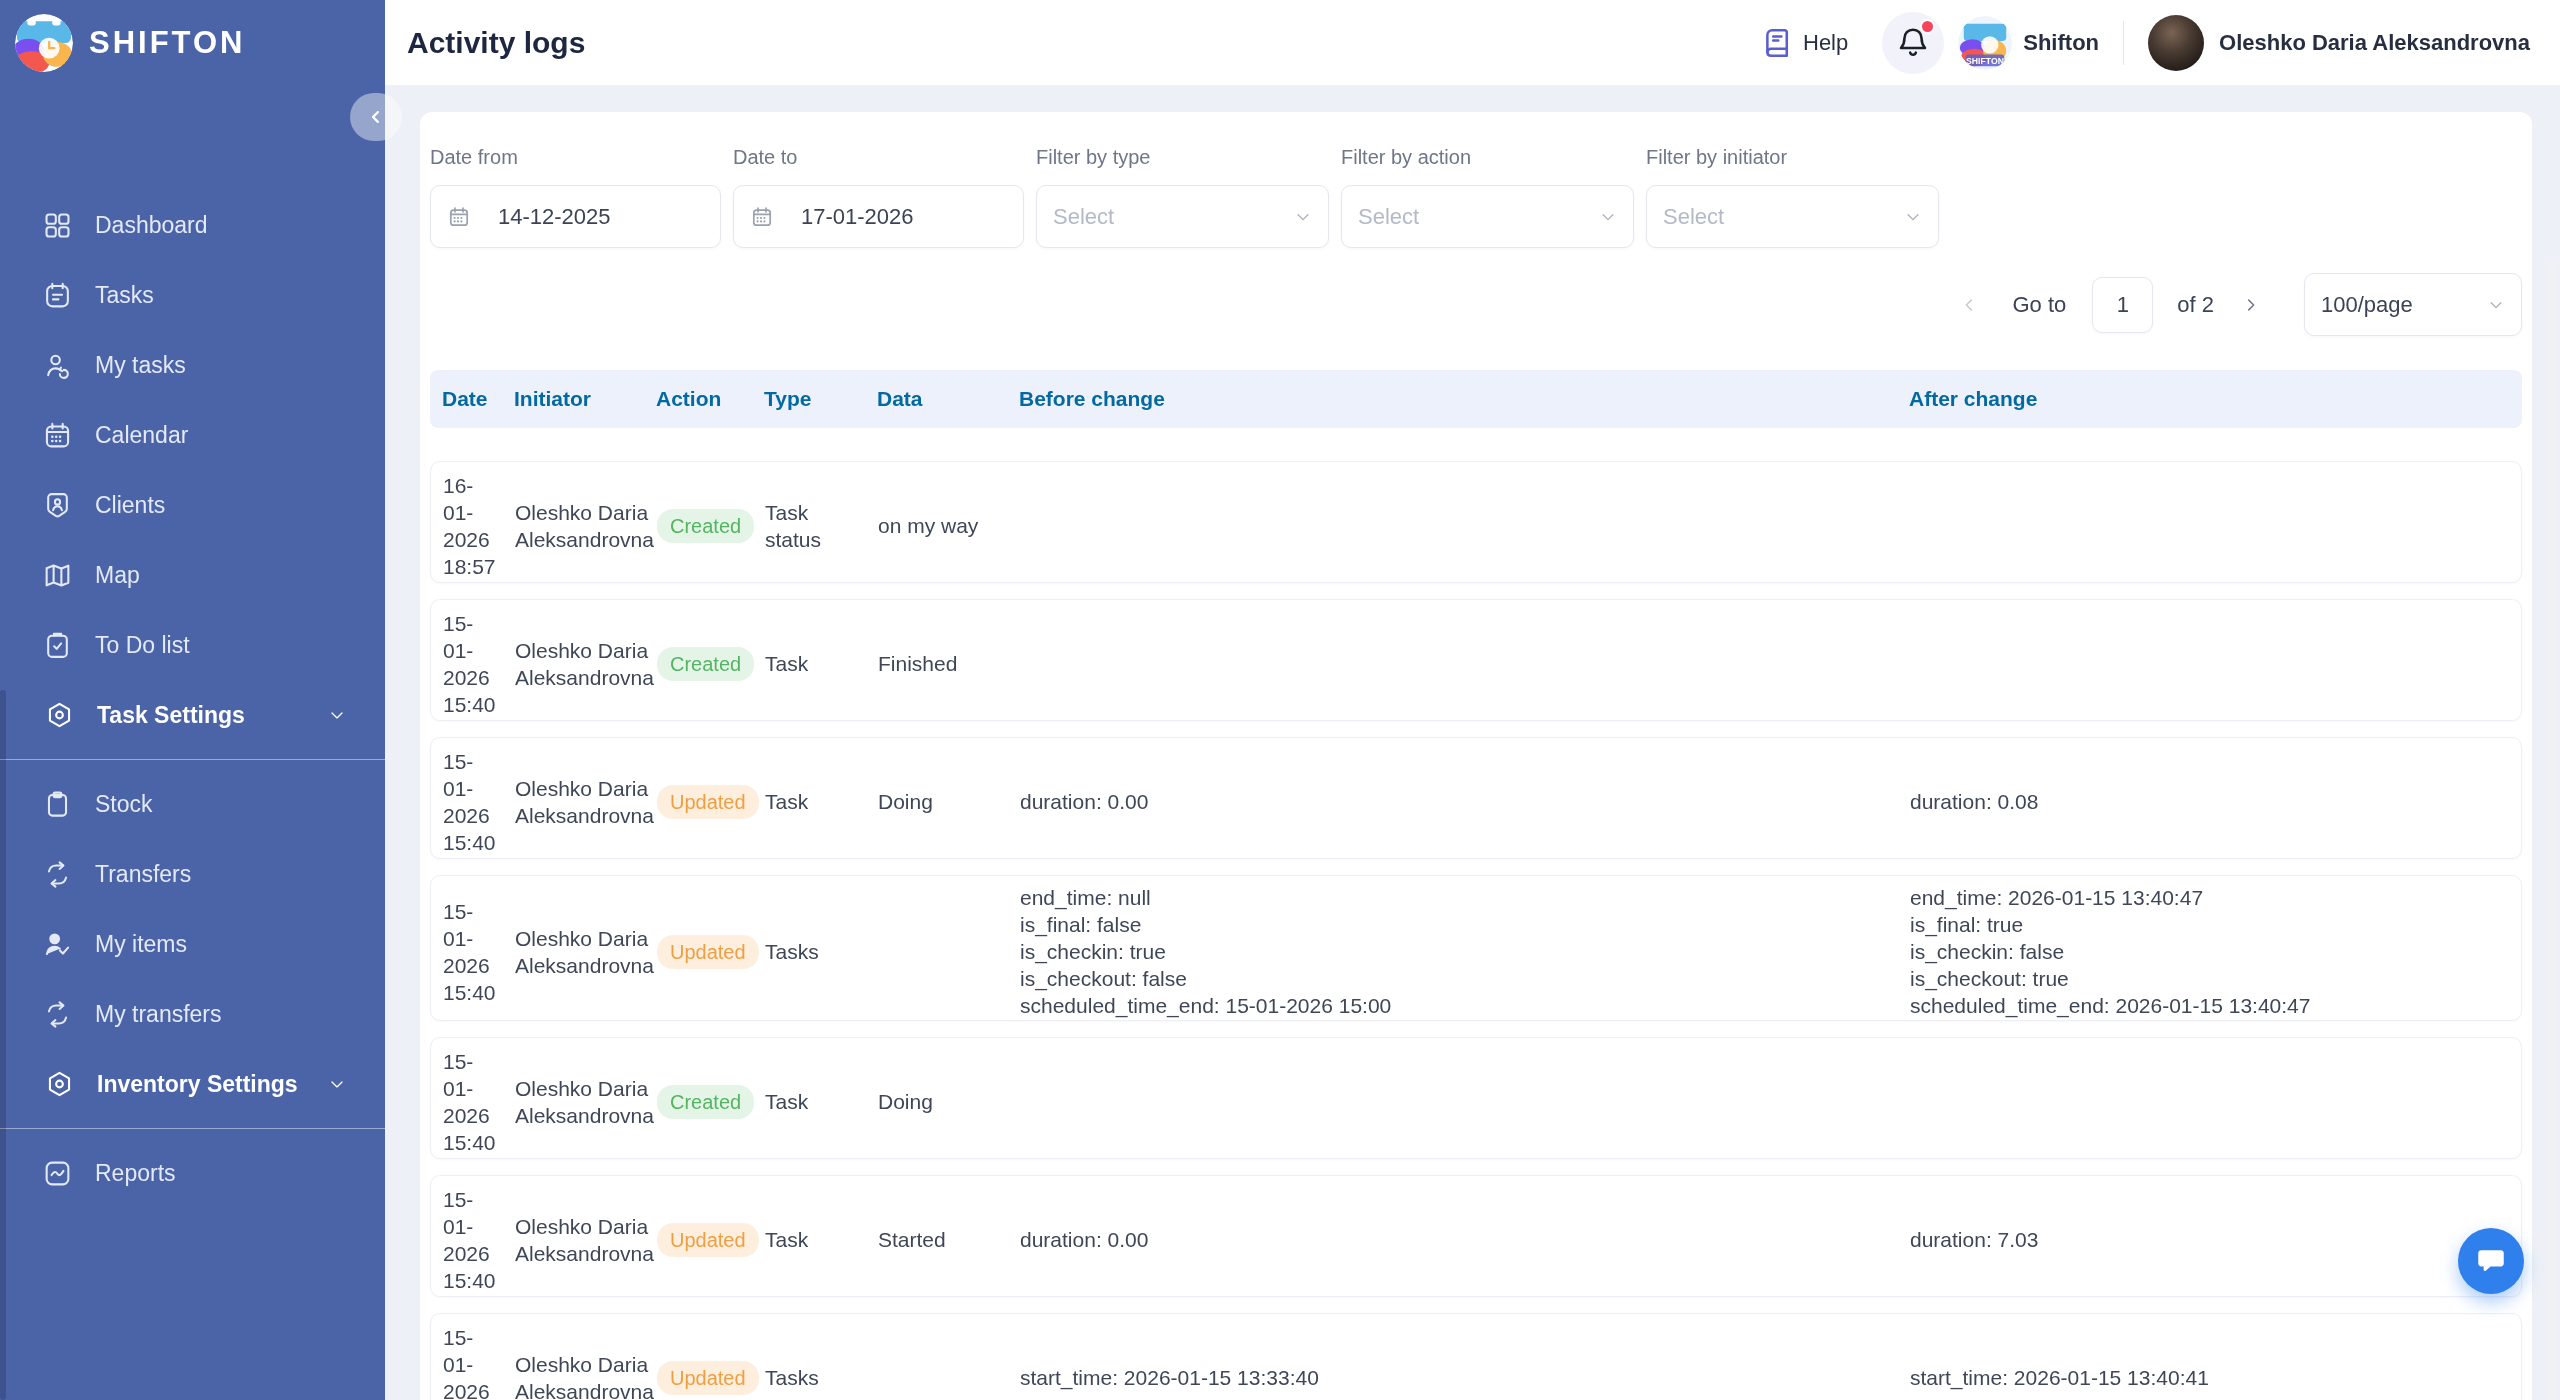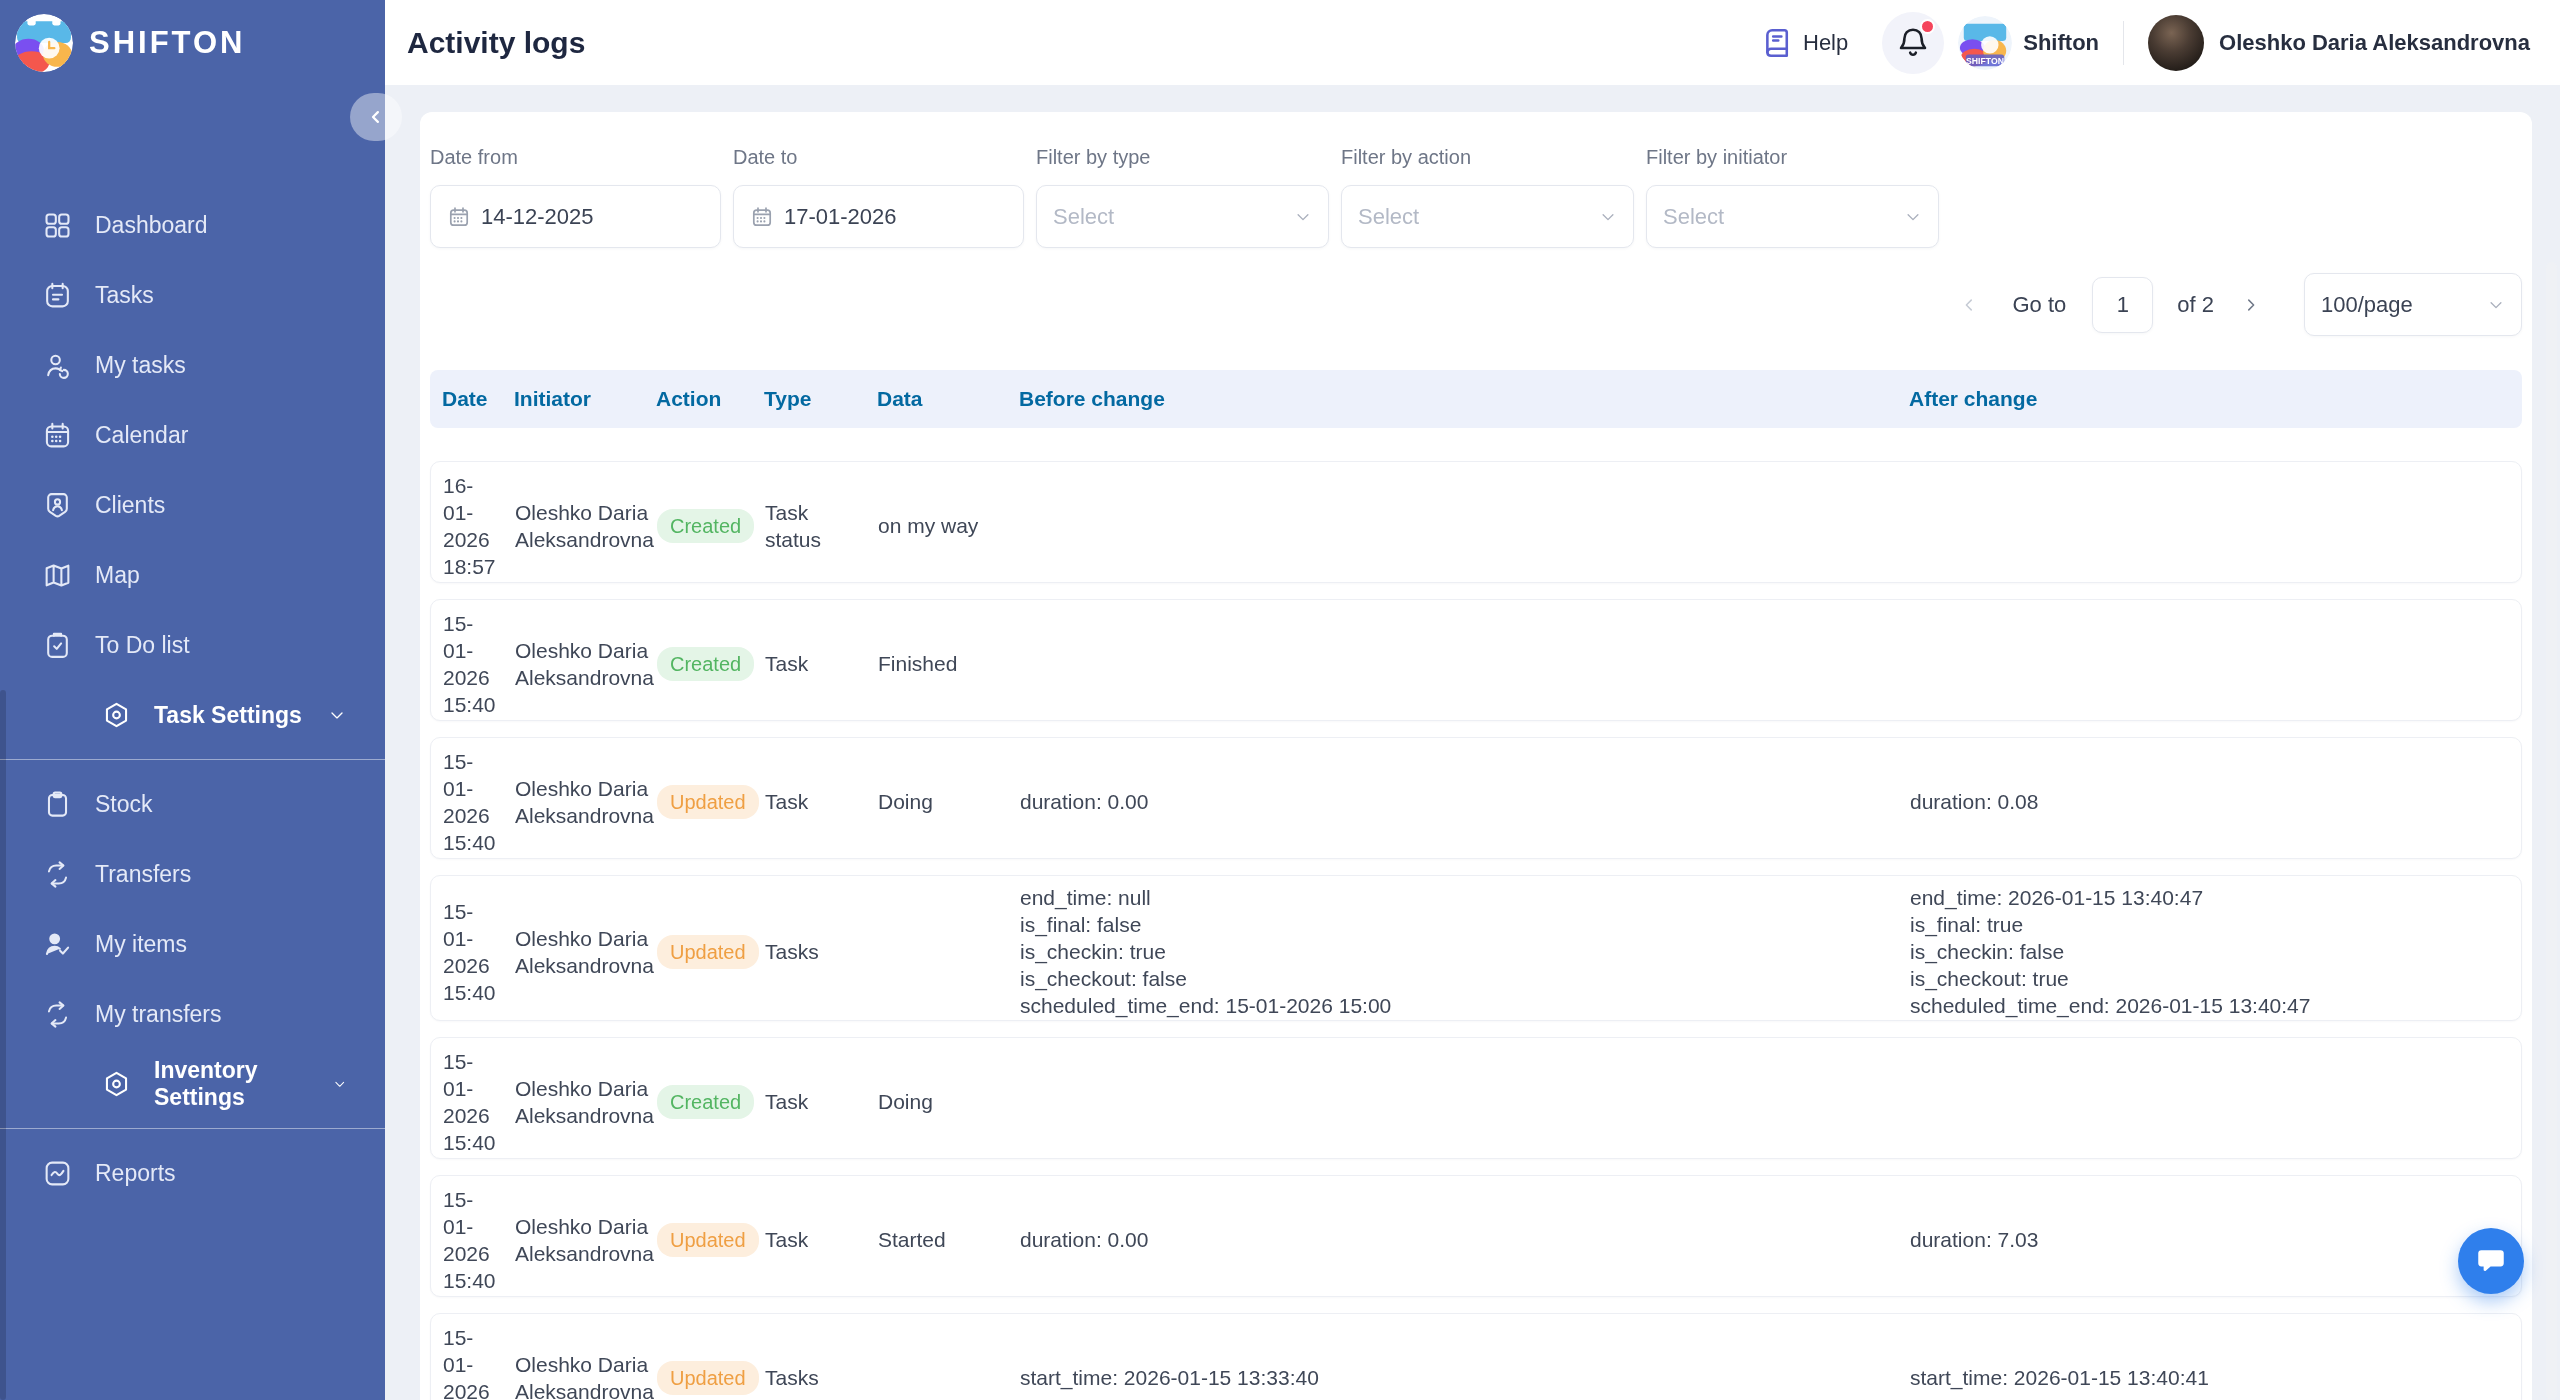--- a/index.html
+++ b/index.html
@@ -8,21 +8,21 @@
 
   
   .sidebar { position:absolute; left:0; top:0; width:385px; height:1400px; background:#4b64a8; color:#e8ecf8; z-index:5; }
   .brand { display:flex; align-items:center; gap:16px; padding:14px 0 0 15px; }
   .brand-logo { width:58px; height:58px; border-radius:50%; overflow:hidden; flex:0 0 auto; }
   .brand-name { font-size:31px; font-weight:700; letter-spacing:3px; color:#ffffff; }
   .collapse-btn { position:absolute; left:350px; top:93px; width:52px; height:48px; border:none; border-radius:24px; background:rgba(255,255,255,0.42); color:#ffffff; font-size:26px; font-weight:700; cursor:pointer; display:flex; align-items:center; justify-content:center; z-index:6; }
   .collapse-btn svg { width:18px; height:18px; }
   .nav { position:absolute; top:190px; left:0; right:0; }
   .nav-item { height:70px; display:flex; align-items:center; gap:22px; padding-left:42px; font-size:23px; color:#e4e9f7; cursor:pointer; }
-  .nav-item.settings { padding-left:101px; color:#ffffff; font-weight:600; }
+  .nav-item.settings { padding-left:44px; color:#ffffff; font-weight:600; }
   .nav-icon { width:31px; height:31px; flex:0 0 auto; display:flex; }
   .nav-icon svg { width:100%; height:100%; }
   .nav-chevron { margin-left:auto; margin-right:38px; width:20px; height:20px; display:flex; }
   .nav-chevron svg { width:100%; height:100%; }
   .nav-divider { height:1px; background:rgba(255,255,255,0.45); margin:9px 0; }
   .side-scroll { position:absolute; left:0; top:690px; bottom:0; width:6px; background:rgba(0,0,0,0.16); border-radius:3px; }
 
   
   .topbar { position:absolute; left:385px; top:0; right:0; height:85px; background:#ffffff; display:flex; align-items:center; padding:0 30px 0 22px; z-index:4; }
   .page-title { font-size:30px; font-weight:700; color:#1e2740; }
@@ -39,21 +39,21 @@
   .v-div { width:1px; height:44px; background:#e4e6eb; margin:0 24px; }
   .avatar { width:56px; height:56px; border-radius:50%; background:radial-gradient(circle at 42% 32%, #7a6453 0%, #4a3c33 38%, #221c18 78%); flex:0 0 auto; cursor:pointer; }
   .user-name { font-size:22px; font-weight:600; color:#272e3f; margin-left:15px; cursor:pointer; white-space:nowrap; }
 
   
   .panel { position:absolute; left:420px; top:112px; width:2112px; bottom:0; background:#ffffff; border-radius:12px 12px 0 0; padding:34px 10px 0; }
   .filters { display:flex; gap:12px; }
   .fgroup { width:291px; }
   .fgroup.sel { width:293px; }
   .flabel { font-size:20px; color:#6e7687; margin-bottom:16px; }
-  .control { height:63px; border:1px solid #e4e7ee; border-radius:10px; background:#fff; box-shadow:0 1px 3px rgba(24,39,75,0.04); display:flex; align-items:center; padding:0 16px; gap:10px; cursor:pointer; }
+  .control { height:63px; border:1px solid #e4e7ee; border-radius:10px; background:#fff; box-shadow:0 1px 3px rgba(24,39,75,0.04); display:flex; align-items:center; padding:0 16px; gap:27px; cursor:pointer; }
   .control .cal { width:24px; height:24px; display:flex; color:#9aa1af; }
   .control .val { font-size:22px; color:#3b4354; }
   .control .ph { font-size:22px; color:#b3b9c6; }
   .control .dd { margin-left:auto; width:18px; height:18px; display:flex; color:#aab0bd; }
   .control svg { width:100%; height:100%; }
 
   .pag-row { display:flex; align-items:center; justify-content:flex-end; margin-top:25px; }
   .pag-chevron { width:18px; height:18px; display:flex; cursor:pointer; background:none; border:none; }
   .pag-chevron svg { width:100%; height:100%; }
   .pag-prev { color:#c6cbd5; }

